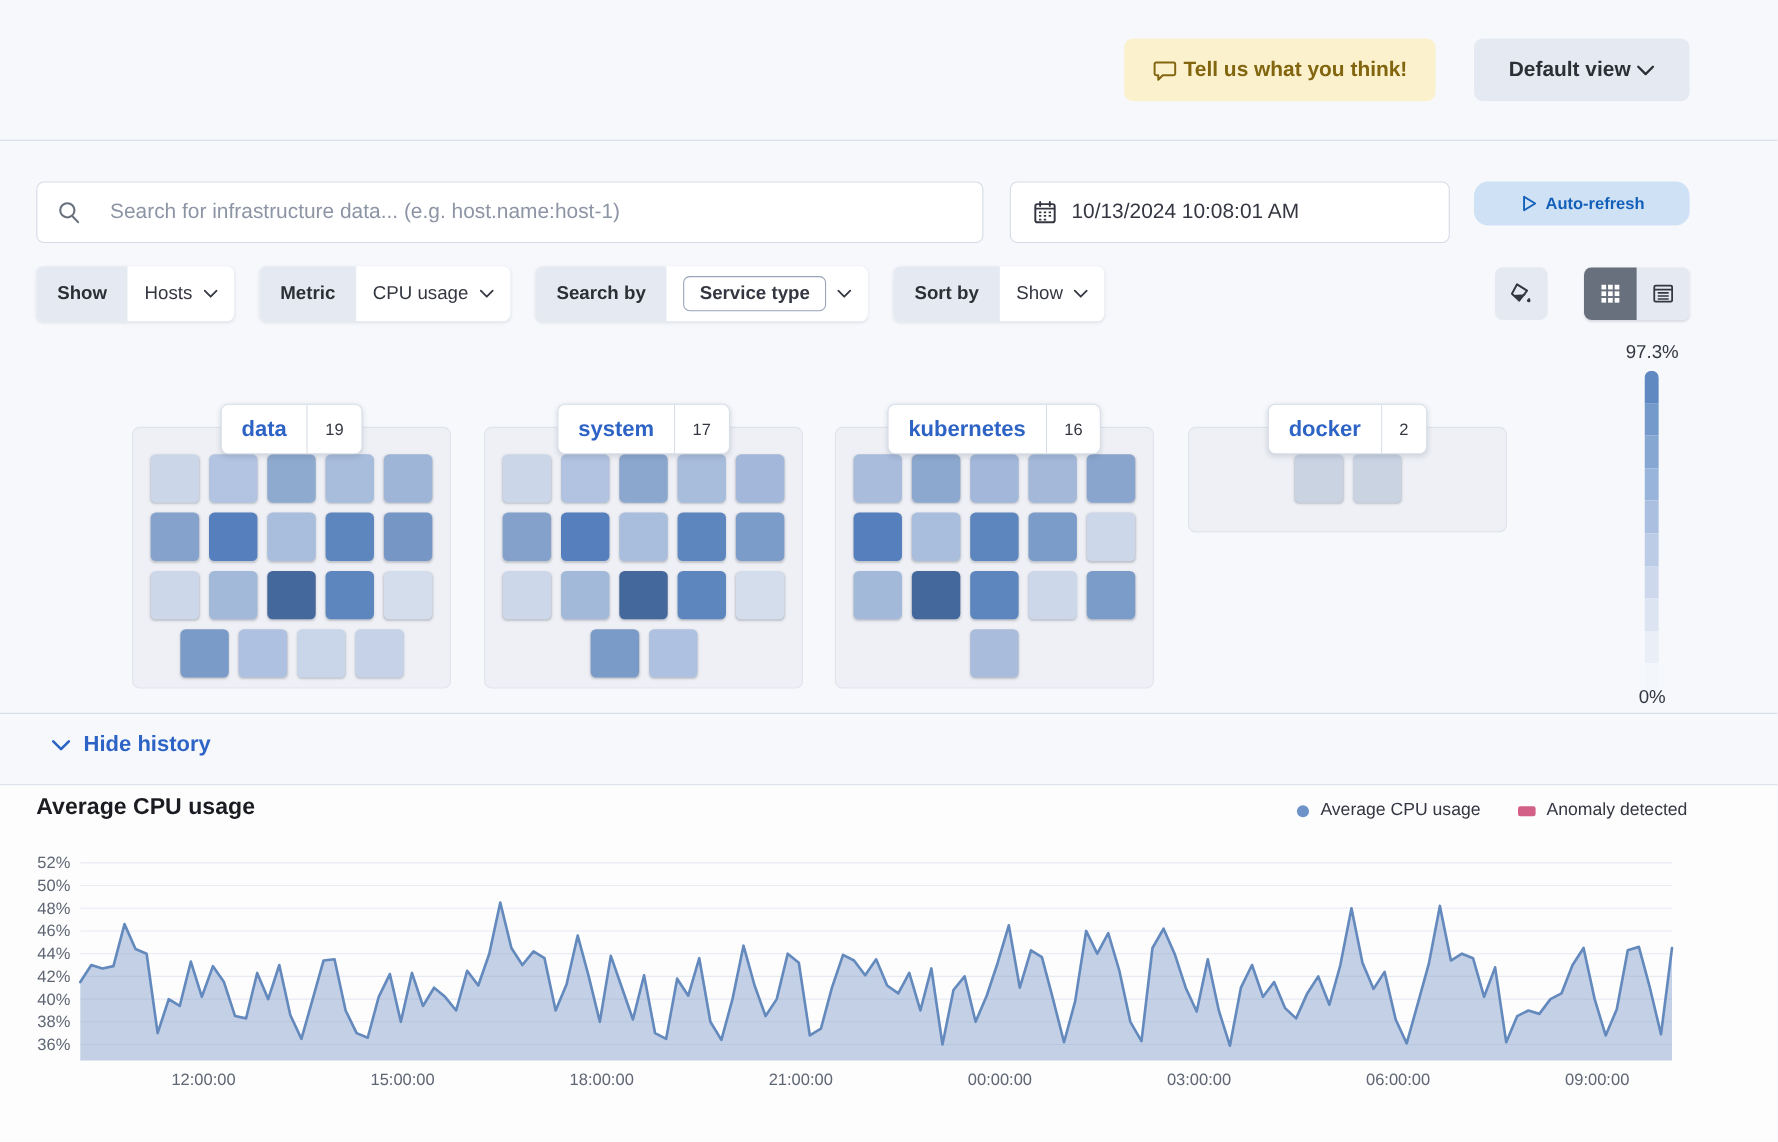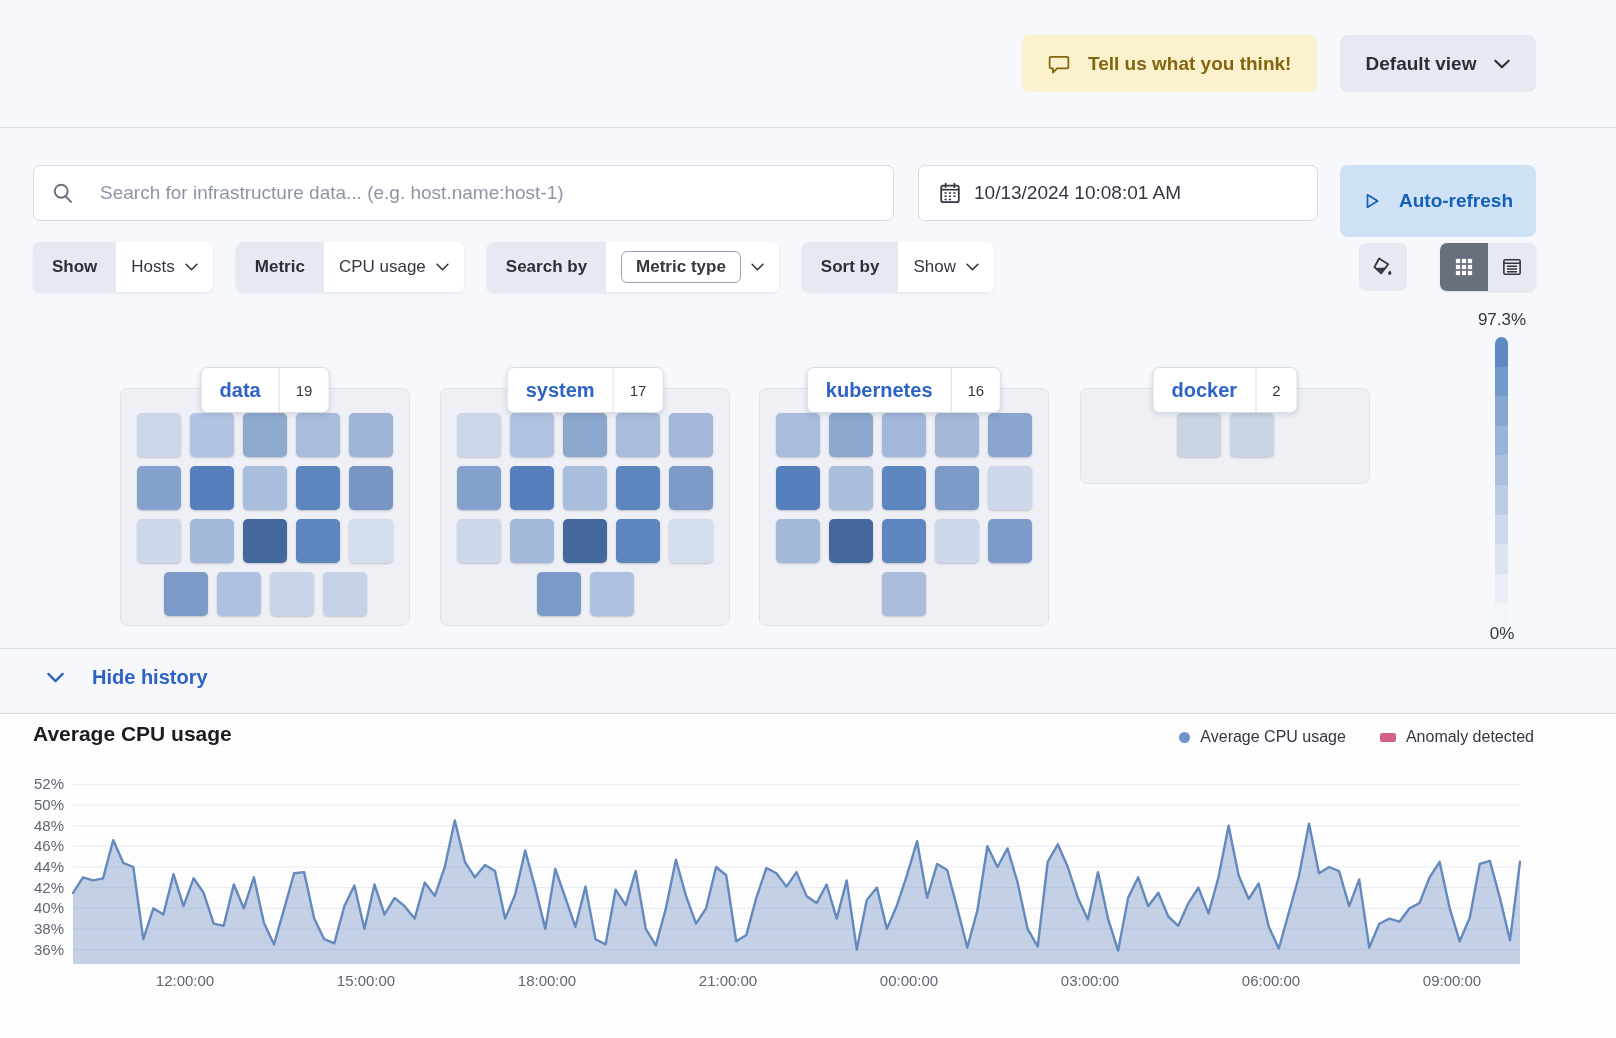--- a/index.html
+++ b/index.html
@@ -7,38 +7,38 @@
     width:1616px;height:1038px;overflow:hidden;position:relative;
     font-family:"Liberation Sans","DejaVu Sans",sans-serif;
     background:var(--panel_bg,#f6f8fc);color:var(--text_dark,#343741);
   }
   .abs{position:absolute;}
   
   .page-title{
     position:absolute;left:31px;top:24px;font-size:46px;font-weight:800;
     letter-spacing:-1px;color:#15171c;margin:0;
   }
-  .btn{display:flex;align-items:center;justify-content:center;gap:18px;
+  .btn{display:flex;align-items:center;justify-content:center;gap:6px;
     border-radius:8px;font-size:19px;font-weight:600;cursor:pointer;white-space:nowrap;}
   .btn-feedback{position:absolute;left:1022px;top:35px;height:57px;padding:0 26px;
     background:var(--feedback_bg);color:var(--feedback_text);}
   .btn-view{position:absolute;left:1340px;top:35px;width:196px;height:57px;
     background:var(--button_gray_bg);color:#2c2f36;}
   .divider{position:absolute;left:0;width:1616px;height:1px;background:var(--divider);}
   
   .search-box{position:absolute;left:33px;top:165px;width:861px;height:56px;background:#fff;
     border:1px solid #d5dbe5;border-radius:7px;display:flex;align-items:center;padding:0 18px;box-sizing:border-box;}
   .search-box input{border:none;outline:none;flex:1;font-size:19px;margin-left:24px;
     font-family:inherit;color:#343741;background:transparent;}
   .search-box input::placeholder{color:#8d95a5;}
   .date-box{position:absolute;left:918px;top:165px;width:400px;height:56px;background:#fff;
     border:1px solid #d5dbe5;border-radius:7px;display:flex;align-items:center;gap:13px;
     padding:0 20px;box-sizing:border-box;font-size:19px;color:#343741;cursor:pointer;}
-  .btn-refresh{position:absolute;left:1340px;top:165px;width:196px;height:72px;
-    background:var(--refresh_bg);color:var(--refresh_text);font-size:19px;}
+  .btn-refresh{position:absolute;left:1340px;top:165px;width:196px;height:40px;
+    background:var(--refresh_bg);color:var(--refresh_text);font-size:15px;border-radius:13px;}
   
   .filters{position:absolute;left:33px;top:242px;display:flex;gap:23px;}
   .filter-group{display:flex;border-radius:7px;overflow:hidden;height:50px;
     box-shadow:0 1px 3px rgba(60,70,90,.12);}
   .filter-label{background:var(--button_gray_bg);display:flex;align-items:center;
     padding:0 19px;font-size:17px;font-weight:700;color:#2c2f36;}
   .filter-value{background:#fff;display:flex;align-items:center;gap:10px;
     padding:0 15px;font-size:17px;color:#343741;cursor:pointer;}
   .filter-value .pill{border:1px solid #98a4b8;border-radius:6px;padding:5px 14px;
     font-weight:600;background:#fff;}
@@ -61,21 +61,21 @@
     border:1px solid #dfe3ec;border-radius:7px;box-sizing:border-box;padding-top:24px;}
   .group-badge{position:absolute;top:-22px;left:50%;transform:translateX(-50%);
     background:#fff;border:1px solid #d8dee8;border-radius:7px;height:44px;
     display:flex;align-items:center;box-shadow:0 2px 5px rgba(50,60,80,.15);cursor:pointer;white-space:nowrap;}
   .group-name{color:var(--link_blue);font-weight:700;font-size:20px;padding:0 18px;}
   .badge-divider{width:1px;height:44px;background:#d8dee8;}
   .group-count{color:#343741;font-size:15px;padding:0 16px;}
   .tile-row{display:flex;justify-content:center;gap:9px;margin-bottom:9px;}
   .tile{width:44px;height:44px;border-radius:5px;box-shadow:0 1px 2px rgba(50,60,80,.25);cursor:pointer;}
   
-  .history-link{position:absolute;left:47px;top:666px;display:flex;align-items:center;gap:28px;
+  .history-link{position:absolute;left:47px;top:666px;display:flex;align-items:center;gap:12px;
     color:var(--link_blue);font-size:20px;font-weight:600;cursor:pointer;}
   
   .chart-panel{position:absolute;left:0;top:714px;width:1616px;height:324px;background:#fdfdfe;}
   .chart-title{position:absolute;left:33px;top:8px;font-size:21px;font-weight:800;color:#1a1c21;margin:0;}
   .chart-legend{position:absolute;right:82px;top:14px;display:flex;gap:34px;align-items:center;}
   .legend-item{display:flex;align-items:center;gap:10px;font-size:16px;color:#343741;}
   .legend-dot{width:11px;height:11px;border-radius:50%;}
   .legend-rect{width:16px;height:9px;border-radius:2px;}
   .grid{stroke:#e7eaf1;stroke-width:1;}
   .area{fill:var(--chart_fill);opacity:.5;stroke:none;}
@@ -159,21 +159,21 @@
         <span>
             <svg width="13" height="8" viewBox="0 0 12 7">
               <path d="M1 1l5 5 5-5" fill="none" stroke="#343741" stroke-width="1.5" stroke-linecap="round" stroke-linejoin="round"></path>
             </svg>
           </span>
       </div>
     </div>
     <div class="filter-group">
       <div class="filter-label">Search by</div>
       <div class="filter-value">
-        <span class="pill">Metric type</span>
+        <span class="pill">Service type</span>
         <span>
             <svg width="13" height="8" viewBox="0 0 12 7">
               <path d="M1 1l5 5 5-5" fill="none" stroke="#343741" stroke-width="1.5" stroke-linecap="round" stroke-linejoin="round"></path>
             </svg>
           </span>
       </div>
     </div>
     <div class="filter-group">
       <div class="filter-label">Sort by</div>
       <div class="filter-value">

